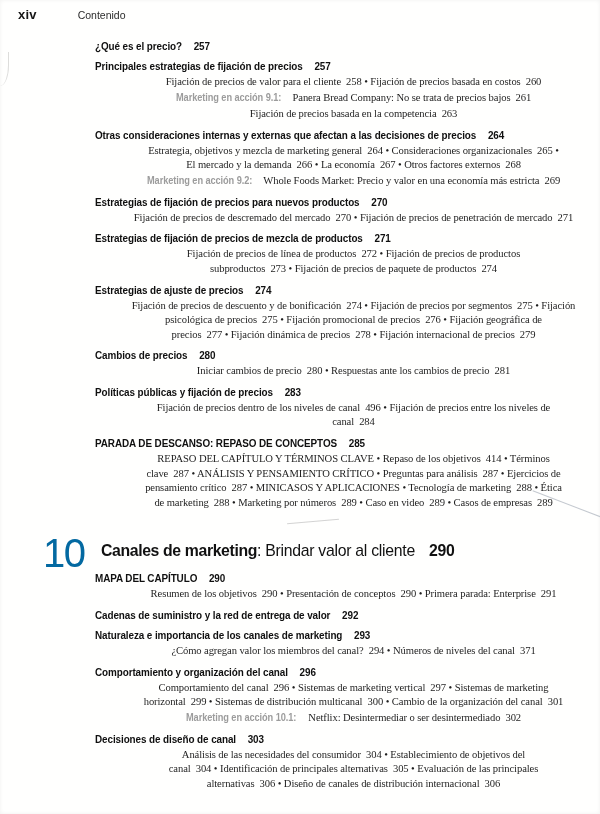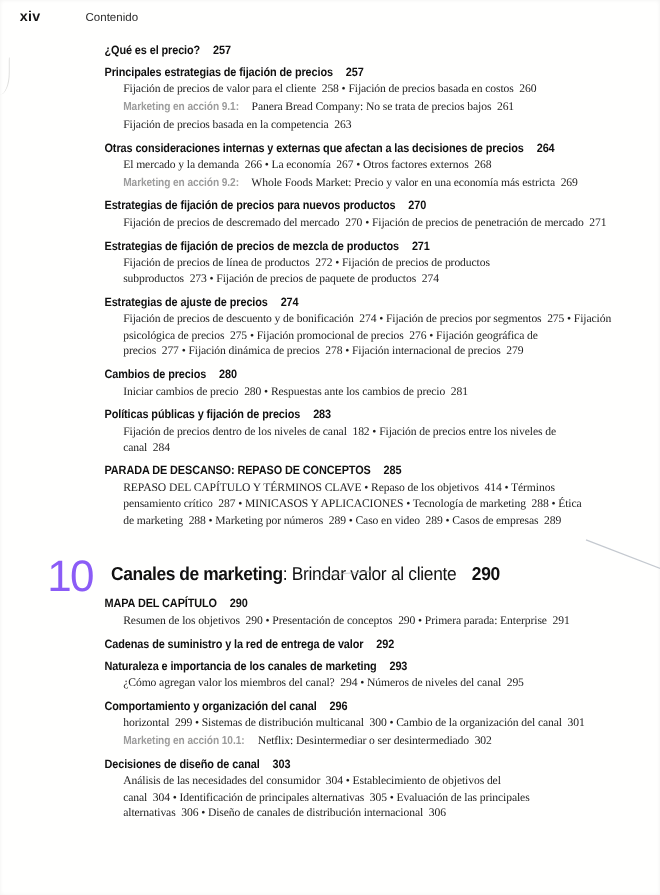--- a/index.html
+++ b/index.html
@@ -7,29 +7,29 @@
   .page{position:relative;width:600px;height:814px;background:#fffffe;overflow:hidden;box-shadow:inset 0 0 4px rgba(0,0,0,.06);text-decoration:underline;}
   .page-header{position:absolute;top:8px;left:18px;display:flex;align-items:baseline;}
   .folio{font:700 13px/14px "Liberation Sans",sans-serif;color:#151515;letter-spacing:.2px;}
   .running{font:400 10.5px/14px "Liberation Sans",sans-serif;color:#2c2c2c;margin-left:41px;}
   .toc{position:absolute;top:33px;left:95px;width:500px;}
   .sec{margin:0;}
   .h{display:block;font:700 11px/14px "Liberation Sans",sans-serif;color:#101010;letter-spacing:-.1px;
      white-space:pre;transform:scaleX(.9);transform-origin:0 50%;margin:6px 0 2px;}
   .h .pg{margin-left:13px;}
   .para{margin:0 0 1.4px;padding-left:17px;font:400 10.6px/14.6px "Liberation Serif",serif;
-        color:#1e1e1e;letter-spacing:-.1px;}
+        color:#1e1e1e;letter-spacing:-.1px;text-align:center;}
   .line{white-space:pre;}
   .feature{white-space:pre;}
   .feature-label{display:inline-block;font:700 10.5px "Liberation Sans",sans-serif;color:#9c9c9c;
         letter-spacing:-.1px;transform:scaleX(.88);transform-origin:0 50%;margin-right:-8px;}
   .feature-text{font:400 10.6px "Liberation Serif",serif;color:#1e1e1e;}
   .chapter{position:relative;margin:30px 0 9px;padding-left:6px;}
   .chapter-number{position:absolute;left:-52px;top:-7px;font:500 40px/40px "Liberation Sans",sans-serif;
-        color:#8b5cf6;letter-spacing:-1.5px;}
+        color:#0369a1;letter-spacing:-1.5px;}
   .chapter-title{display:inline-block;font:400 17px/22px "Liberation Sans",sans-serif;color:#111;
         letter-spacing:-.3px;white-space:pre;transform:scaleX(.93);transform-origin:0 50%;}
   .chapter-title b{font-weight:700;letter-spacing:-.4px;}
   .chapter-pg{font-weight:700;margin-left:15px;}
   .artifact{position:absolute;pointer-events:none;}
   .a1{top:521px;left:287px;width:52px;border-top:1.4px solid #bcbcbc;transform:rotate(-5deg);opacity:.65;}
   .a2{top:505px;left:530px;width:82px;border-top:1.3px solid #a9b0ba;transform:rotate(21deg);opacity:.7;}
   .a3{top:52px;left:-6px;width:14px;height:34px;border-right:1.2px solid #c7c7c5;border-radius:0 0 60% 0;opacity:.6;}
 </style>
 </head>
@@ -50,20 +50,21 @@
           <div class="line">Fijación de precios de valor para el cliente  258 • Fijación de precios basada en costos  260</div>
         </div>
         <div class="para feature"><span class="feature-label">Marketing en acción 9.1:</span><span class="feature-text">  Panera Bread Company: No se trata de precios bajos  261</span></div>
         <div class="para">
           <div class="line">Fijación de precios basada en la competencia  263</div>
         </div>
       </div>
       <div class="sec">
         <div class="h"><span>Otras consideraciones internas y externas que afectan a las decisiones de precios</span><span class="pg">264</span></div>
         <div class="para">
+          <div class="line">Estrategia, objetivos y mezcla de marketing general  264 • Consideraciones organizacionales  265 •</div>
           <div class="line">El mercado y la demanda  266 • La economía  267 • Otros factores externos  268</div>
         </div>
         <div class="para feature"><span class="feature-label">Marketing en acción 9.2:</span><span class="feature-text">  Whole Foods Market: Precio y valor en una economía más estricta  269</span></div>
       </div>
       <div class="sec">
         <div class="h"><span>Estrategias de fijación de precios para nuevos productos</span><span class="pg">270</span></div>
         <div class="para">
           <div class="line">Fijación de precios de descremado del mercado  270 • Fijación de precios de penetración de mercado  271</div>
         </div>
       </div>
@@ -84,51 +85,53 @@
       </div>
       <div class="sec">
         <div class="h"><span>Cambios de precios</span><span class="pg">280</span></div>
         <div class="para">
           <div class="line">Iniciar cambios de precio  280 • Respuestas ante los cambios de precio  281</div>
         </div>
       </div>
       <div class="sec">
         <div class="h"><span>Políticas públicas y fijación de precios</span><span class="pg">283</span></div>
         <div class="para">
-          <div class="line">Fijación de precios dentro de los niveles de canal  182 • Fijación de precios entre los niveles de</div>
+          <div class="line">Fijación de precios dentro de los niveles de canal  496 • Fijación de precios entre los niveles de</div>
           <div class="line">canal  284</div>
         </div>
       </div>
       <div class="sec">
         <div class="h"><span>PARADA DE DESCANSO: REPASO DE CONCEPTOS</span><span class="pg">285</span></div>
         <div class="para">
           <div class="line">REPASO DEL CAPÍTULO Y TÉRMINOS CLAVE • Repaso de los objetivos  414 • Términos</div>
+          <div class="line">clave  287 • ANÁLISIS Y PENSAMIENTO CRÍTICO • Preguntas para análisis  287 • Ejercicios de</div>
           <div class="line">pensamiento crítico  287 • MINICASOS Y APLICACIONES • Tecnología de marketing  288 • Ética</div>
           <div class="line">de marketing  288 • Marketing por números  289 • Caso en video  289 • Casos de empresas  289</div>
         </div>
       </div>
       <div class="chapter"><span class="chapter-number">10</span><span class="chapter-title"><b>Canales de marketing</b><span>: Brindar valor al cliente</span><span class="chapter-pg">290</span></span></div>
       <div class="sec">
         <div class="h"><span>MAPA DEL CAPÍTULO</span><span class="pg">290</span></div>
         <div class="para">
           <div class="line">Resumen de los objetivos  290 • Presentación de conceptos  290 • Primera parada: Enterprise  291</div>
         </div>
       </div>
       <div class="sec">
         <div class="h"><span>Cadenas de suministro y la red de entrega de valor</span><span class="pg">292</span></div>
       </div>
       <div class="sec">
         <div class="h"><span>Naturaleza e importancia de los canales de marketing</span><span class="pg">293</span></div>
         <div class="para">
-          <div class="line">¿Cómo agregan valor los miembros del canal?  294 • Números de niveles del canal  295</div>
+          <div class="line">¿Cómo agregan valor los miembros del canal?  294 • Números de niveles del canal  371</div>
         </div>
       </div>
       <div class="sec">
         <div class="h"><span>Comportamiento y organización del canal</span><span class="pg">296</span></div>
         <div class="para">
+          <div class="line">Comportamiento del canal  296 • Sistemas de marketing vertical  297 • Sistemas de marketing</div>
           <div class="line">horizontal  299 • Sistemas de distribución multicanal  300 • Cambio de la organización del canal  301</div>
         </div>
         <div class="para feature"><span class="feature-label">Marketing en acción 10.1:</span><span class="feature-text">  Netflix: Desintermediar o ser desintermediado  302</span></div>
       </div>
       <div class="sec">
         <div class="h"><span>Decisiones de diseño de canal</span><span class="pg">303</span></div>
         <div class="para">
           <div class="line">Análisis de las necesidades del consumidor  304 • Establecimiento de objetivos del</div>
           <div class="line">canal  304 • Identificación de principales alternativas  305 • Evaluación de las principales</div>
           <div class="line">alternativas  306 • Diseño de canales de distribución internacional  306</div>

